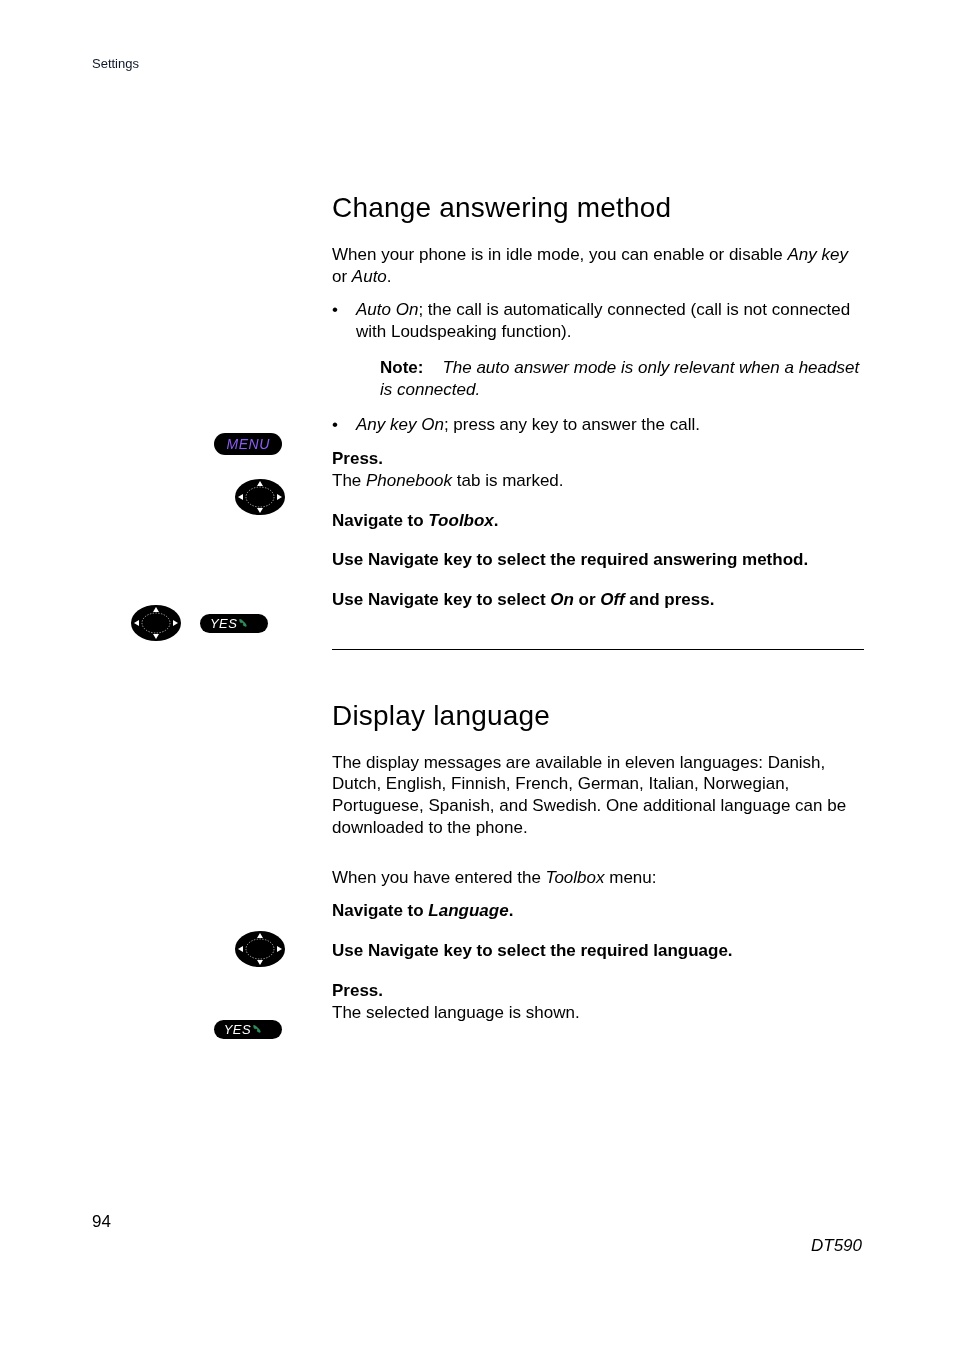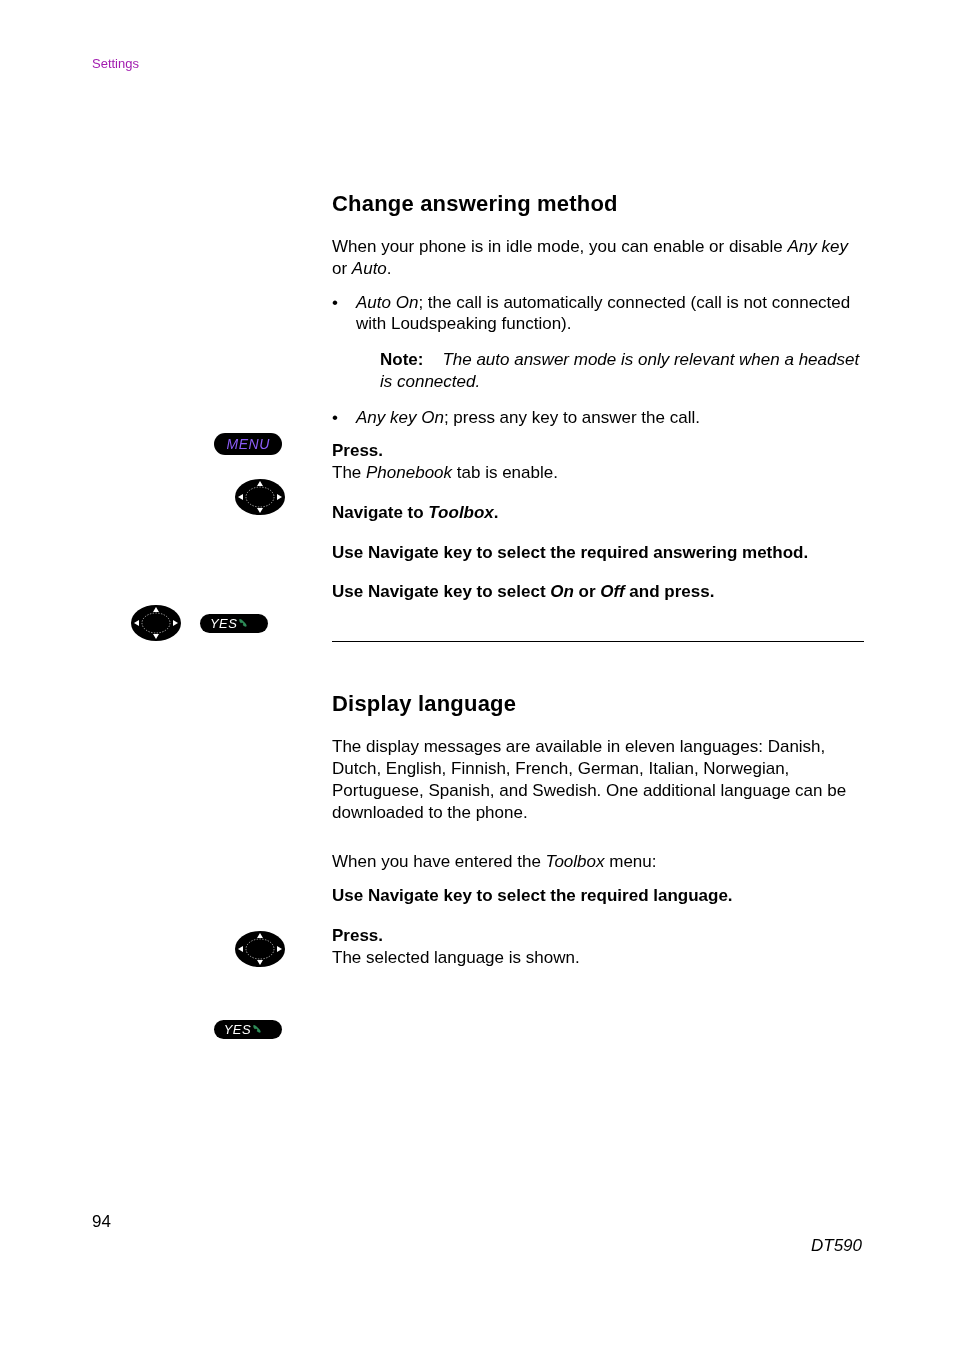--- a/index.html
+++ b/index.html
@@ -16,37 +16,37 @@
     position: relative;
     width: 954px;
     height: 1352px;
     box-sizing: border-box;
   }
   .header {
     position: absolute;
     top: 56px;
     left: 92px;
     font-size: 13px;
-    color: #a21caf;
+    color: #0f172a;
   }
   .content {
     position: absolute;
     top: 190px;
     left: 92px;
     right: 92px;
   }
   .right-col {
     margin-left: 240px;
     width: 532px;
     font-size: 17px;
     line-height: 1.28;
   }
   h2 {
-    font-size: 22px;
-    font-weight: 700;
+    font-size: 28px;
+    font-weight: 400;
     margin: 0 0 18px 0;
     letter-spacing: 0.2px;
   }
   .para {
     margin: 0 0 12px 0;
   }
   .bullet {
     display: flex;
     margin: 0 0 12px 0;
   }
@@ -244,21 +244,21 @@
       <div class="bullet">
         <div class="dot">•</div>
         <div class="btxt">
           <span class="em">Any key On</span><span>; press any key to answer the call.</span>
         </div>
       </div>
 
       <div class="step">
         <div class="bold">Press.</div>
         <div>
-          <span>The </span><span class="em">Phonebook</span><span> tab is enable.</span>
+          <span>The </span><span class="em">Phonebook</span><span> tab is marked.</span>
         </div>
       </div>
 
       <div class="step">
         <div class="bold">
           <span>Navigate to </span><span class="bold-em">Toolbox</span><span>.</span>
         </div>
       </div>
 
 
@@ -275,20 +275,25 @@
       <hr class="divider">
 
       <h2>Display language</h2>
 
       <p class="para">The display messages are available in eleven languages: Danish, Dutch, English, Finnish, French, German, Italian, Norwegian, Portuguese, Spanish, and Swedish. One additional language can be downloaded to the phone.</p>
 
       <p class="para" style="margin-top:28px;">
         <span>When you have entered the </span><span class="em">Toolbox</span><span> menu:</span>
       </p>
 
+      <div class="step">
+        <div class="bold">
+          <span>Navigate to </span><span class="bold-em">Language</span><span>.</span>
+        </div>
+      </div>
 
       <div class="step">
         <div class="bold">Use Navigate key to select the required language.</div>
       </div>
 
       <div class="step">
         <div class="bold">Press.</div>
         <div>The selected language is shown.</div>
       </div>
 

